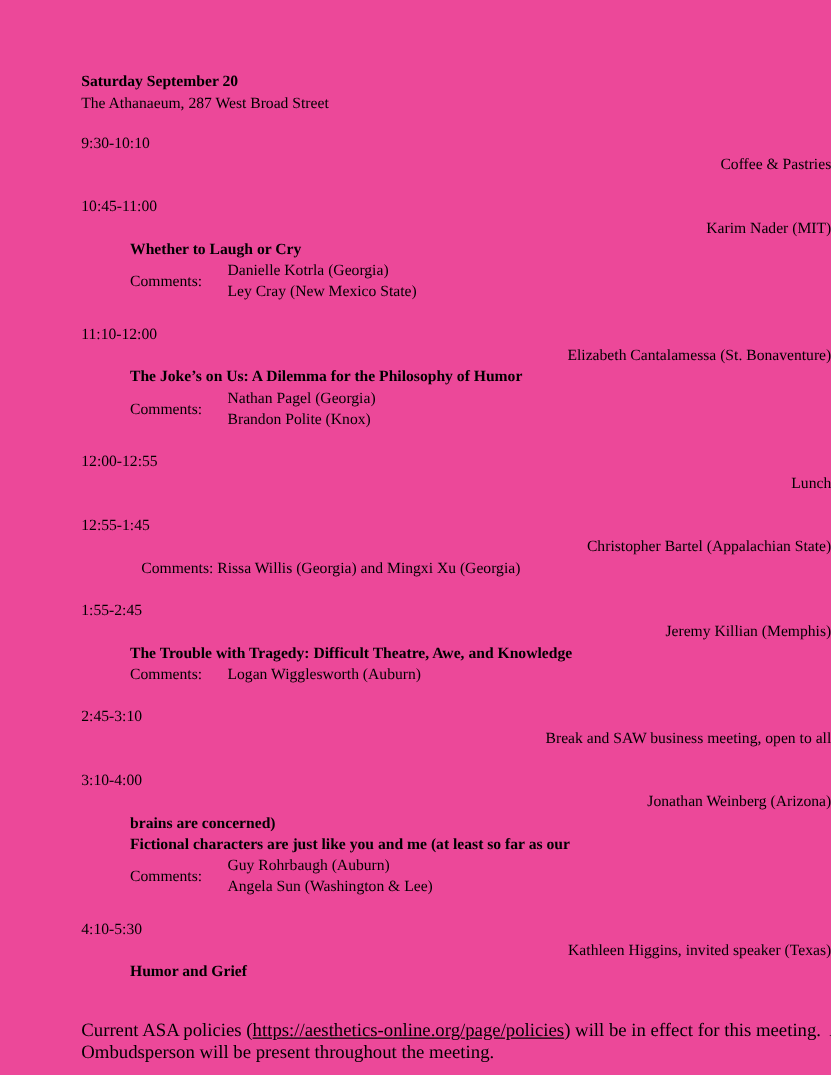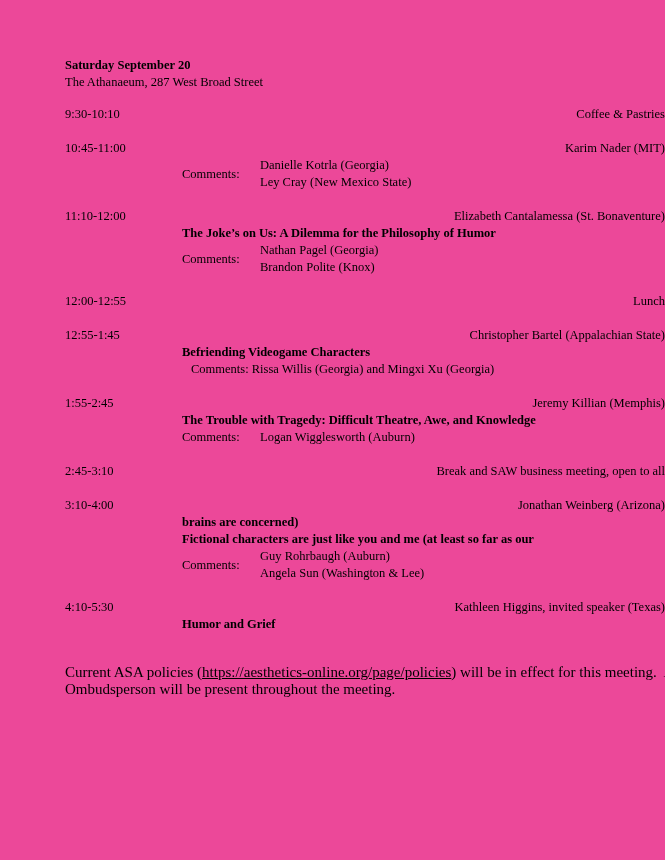--- a/index.html
+++ b/index.html
@@ -24,20 +24,21 @@
   .doc-header { margin-bottom: 15px; }
   .doc-title {
     font-weight: bold;
     white-space: pre;
   }
   .doc-venue { white-space: pre; }
 
   .row {
     display: flex;
     margin-bottom: 17px;
+    flex-direction: column;
   }
   .time {
     width: 78px;
     flex: none;
     white-space: pre;
   }
   .row-body { flex: 1; min-width: 0; }
   .speaker { white-space: pre; text-align: right; }
   .talk-title {
     font-weight: bold;
@@ -93,20 +94,21 @@
       <div class="time">9:30-10:10</div>
       <div class="row-body">
         <div class="speaker">Coffee &amp; Pastries</div>
       </div>
     </div>
 
     <div class="row">
       <div class="time">10:45-11:00</div>
       <div class="row-body">
         <div class="speaker">Karim Nader (MIT)</div>
+        <div class="talk-title">Whether to Laugh or Cry</div>
         <div class="comments">
           <div class="comments-label">Comments:</div>
           <div>
             <div class="commenter">Danielle Kotrla (Georgia)</div>
             <div class="commenter">Ley Cray (New Mexico State)</div>
           </div>
         </div>
       </div>
     </div>
 
@@ -129,21 +131,20 @@
       <div class="time">12:00-12:55</div>
       <div class="row-body">
         <div class="speaker">Lunch</div>
       </div>
     </div>
 
     <div class="row">
       <div class="time">12:55-1:45</div>
       <div class="row-body">
         <div class="speaker">Christopher Bartel (Appalachian State)</div>
-        <div class="talk-title">Befriending Videogame Characters</div>
         <div class="comments-inline">Comments: Rissa Willis (Georgia) and Mingxi Xu (Georgia)</div>
       </div>
     </div>
 
     <div class="row">
       <div class="time">1:55-2:45</div>
       <div class="row-body">
         <div class="speaker">Jeremy Killian (Memphis)</div>
         <div class="talk-title">The Trouble with Tragedy: Difficult Theatre, Awe, and Knowledge</div>
         <div class="comments">

